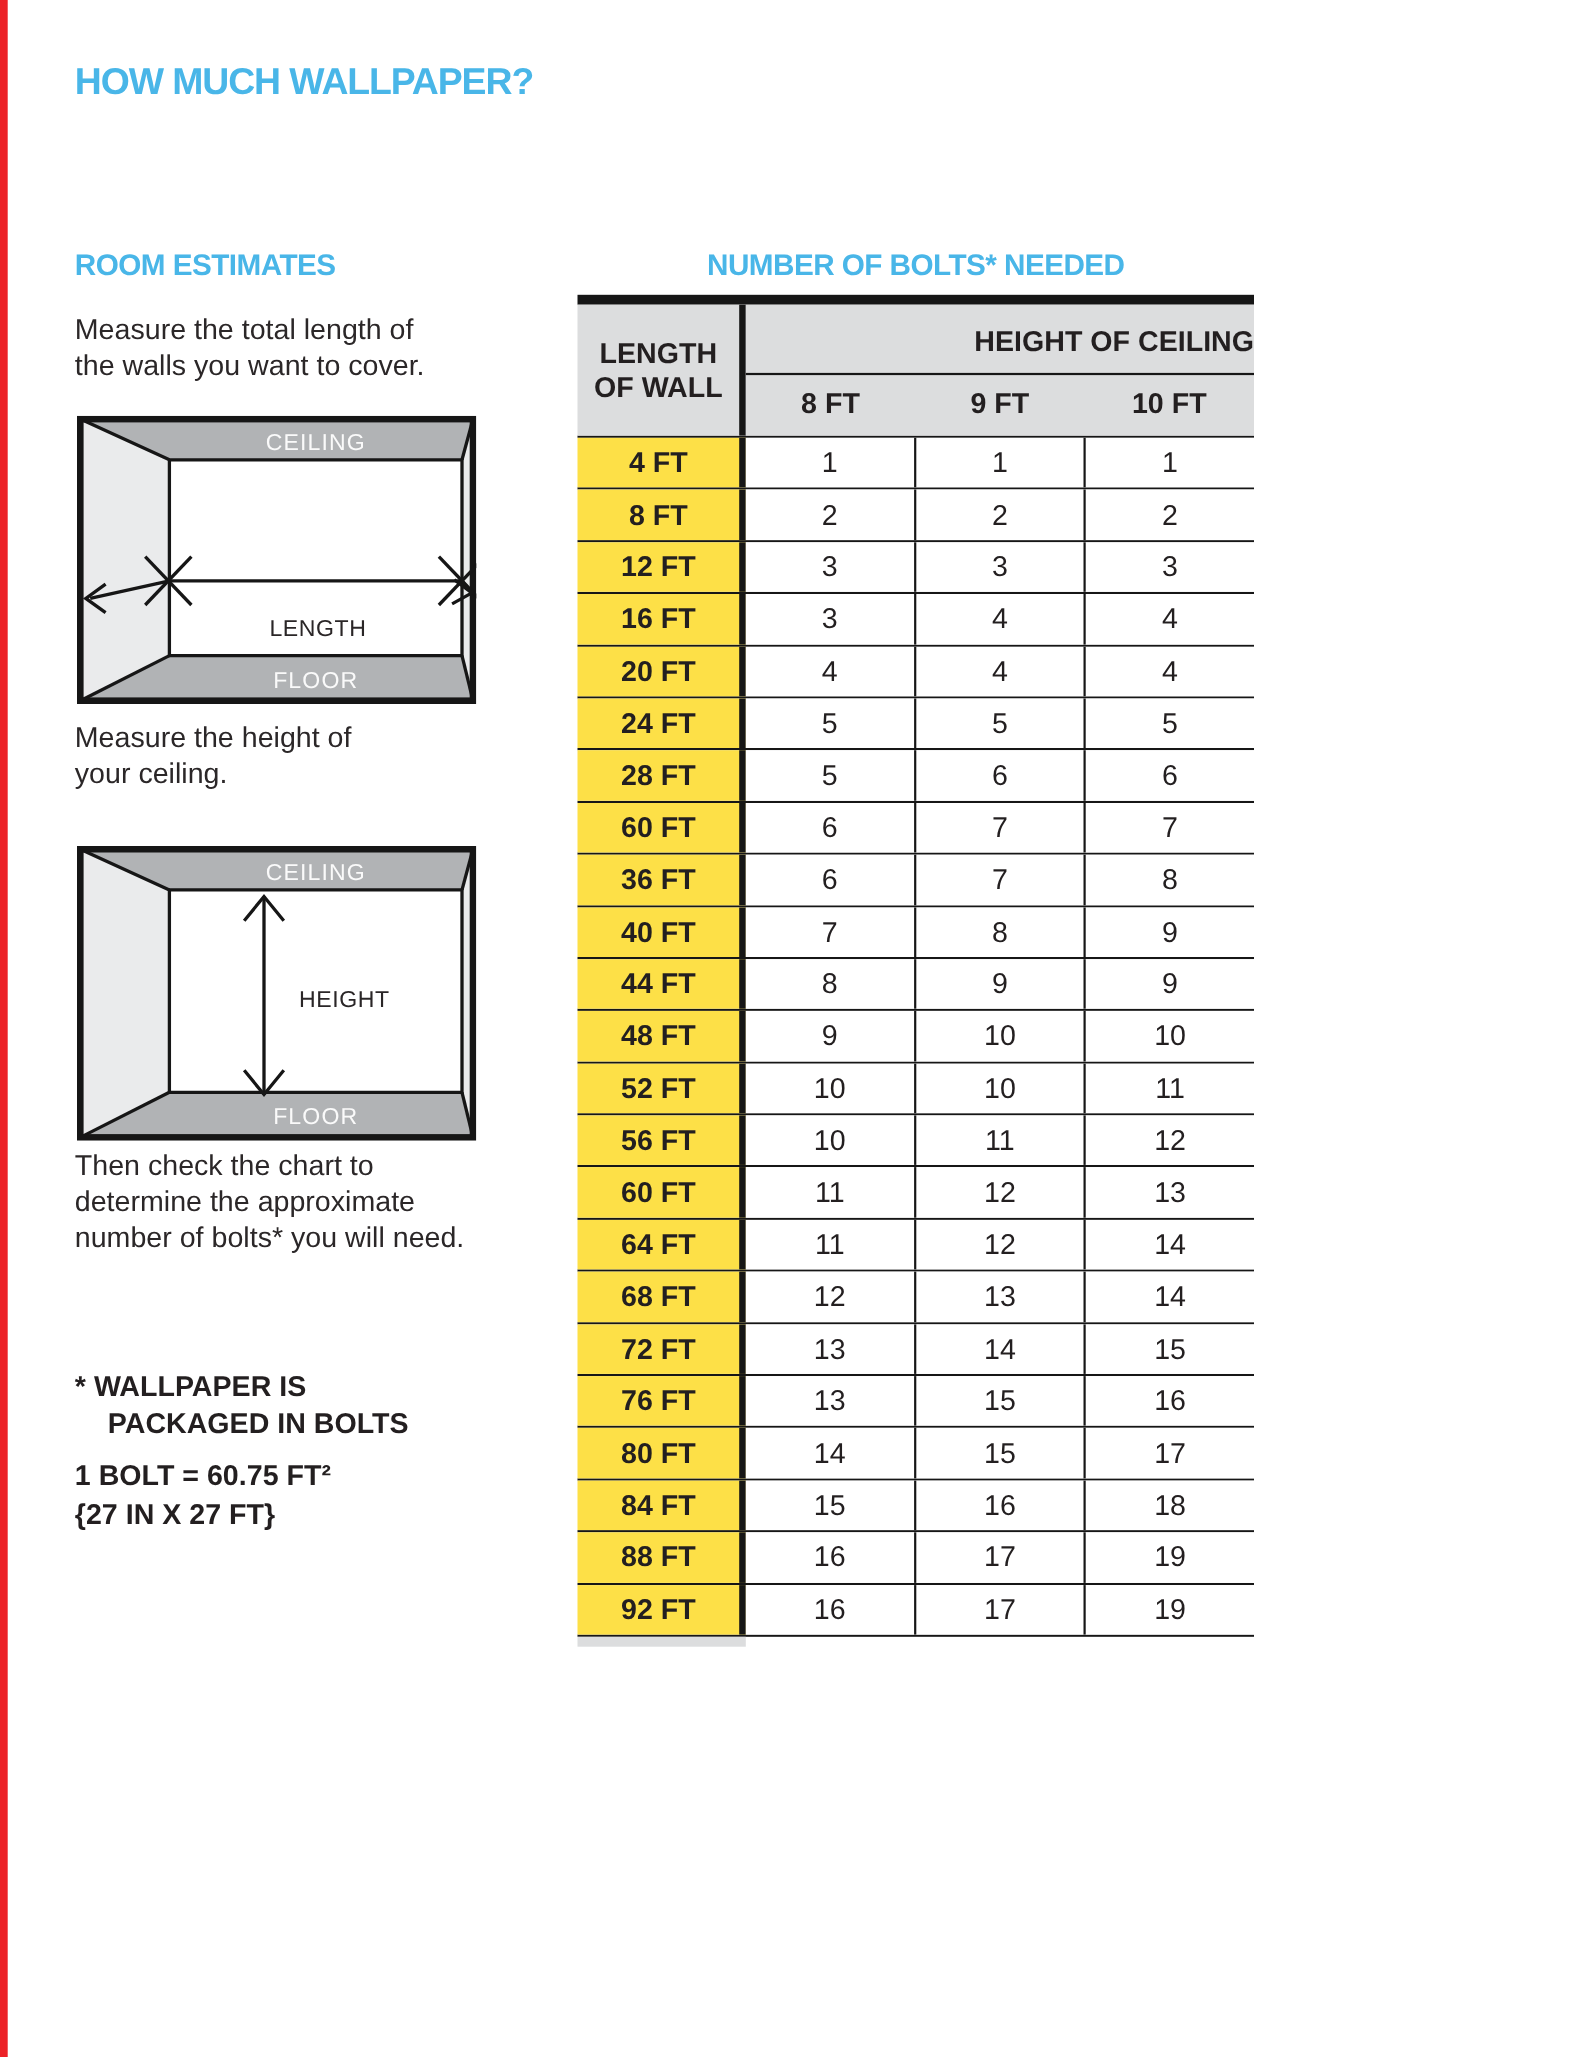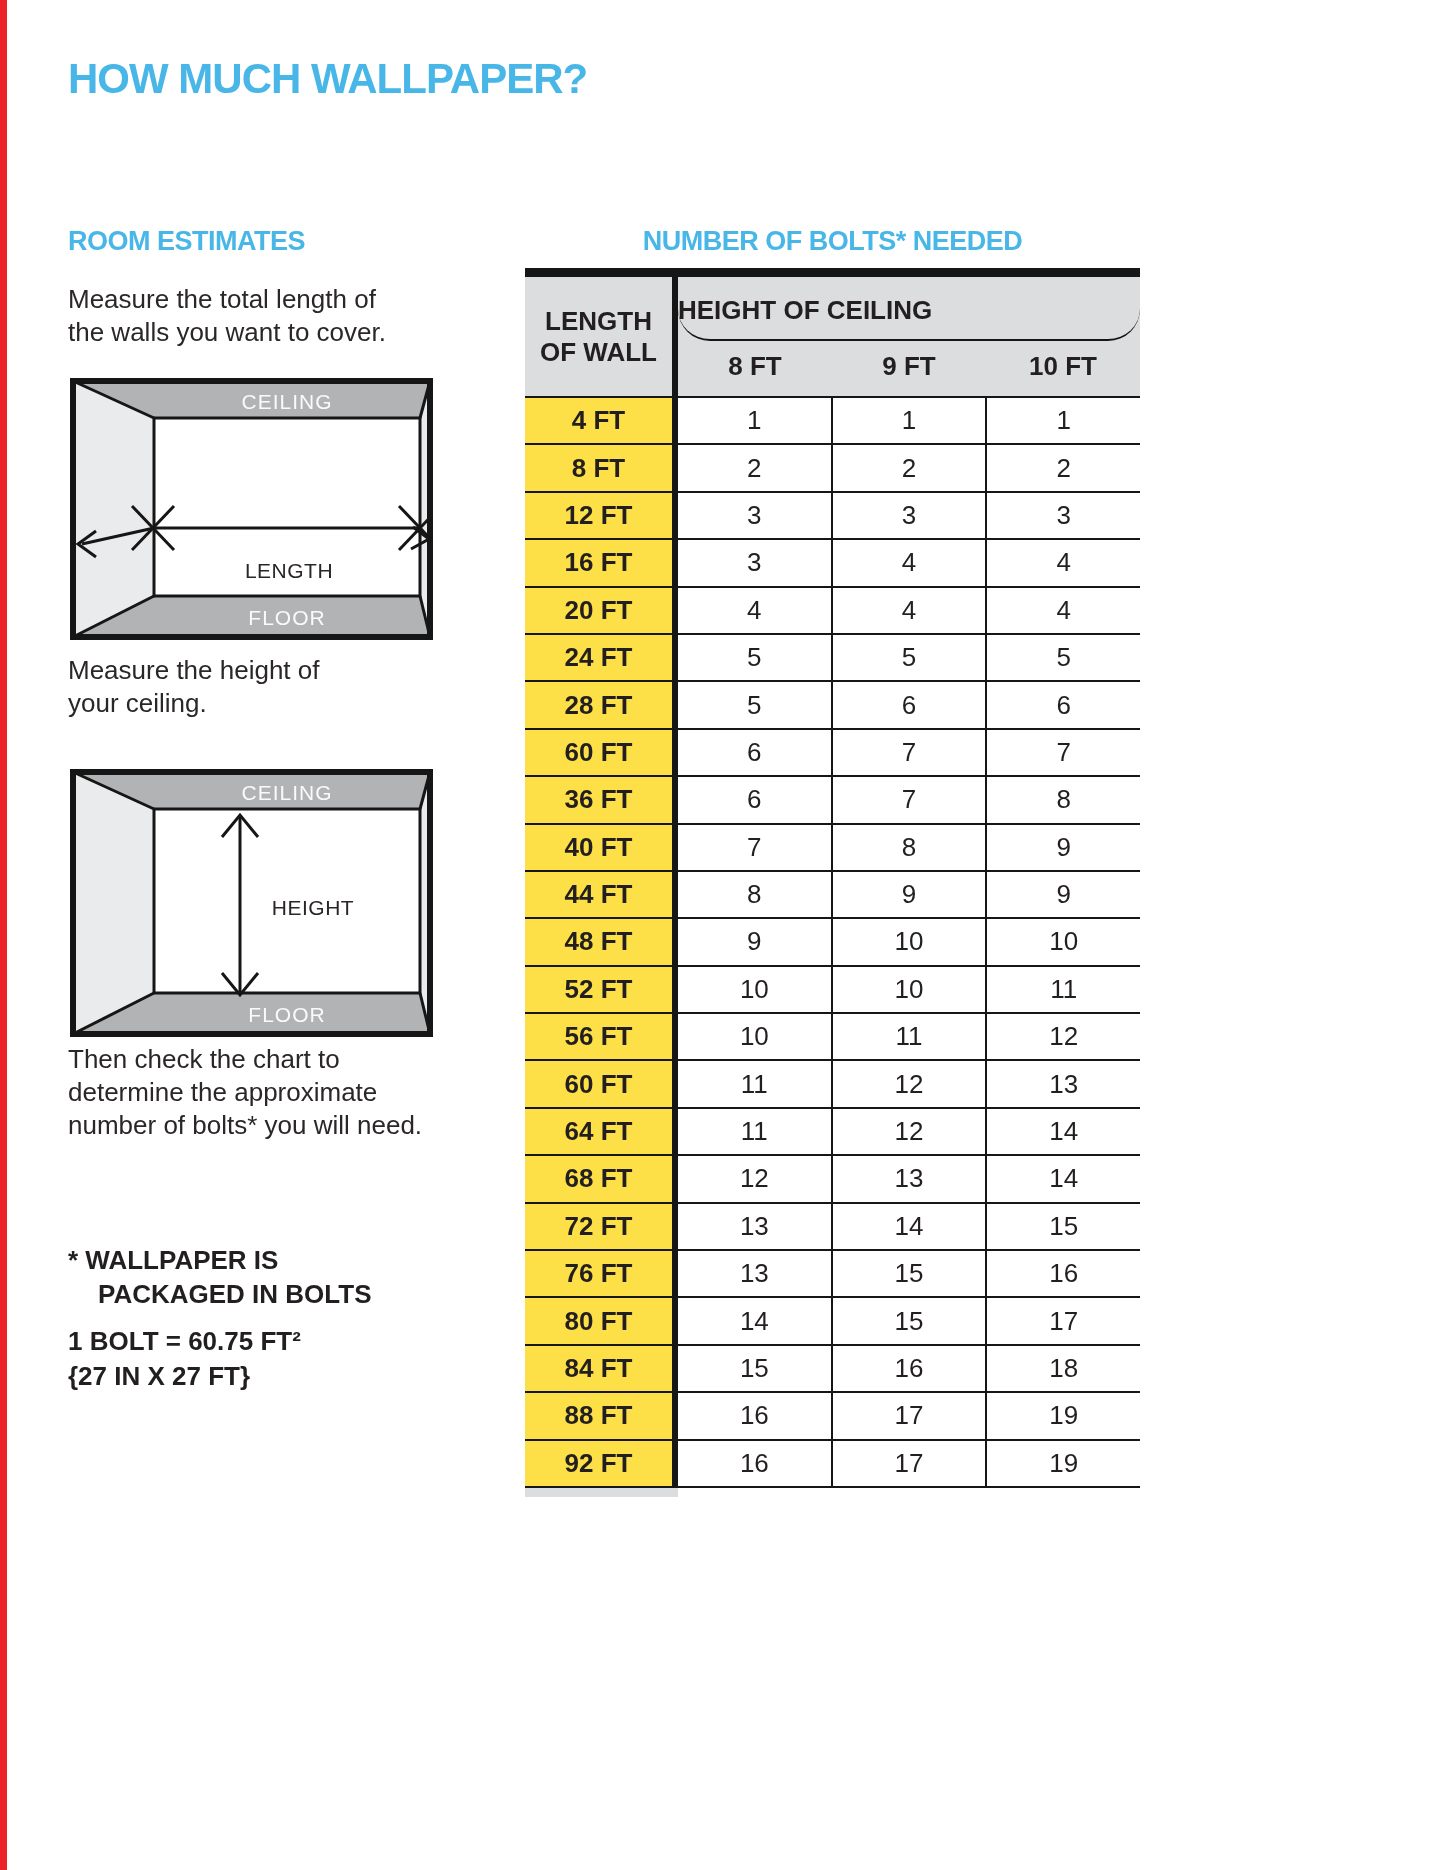--- a/index.html
+++ b/index.html
@@ -2,21 +2,21 @@
 <html><head>
 <meta charset="utf-8">
 <style>
   html,body{margin:0;padding:0;background:#ffffff;}
   #page{
     position:relative;width:1445px;height:1870px;background:#ffffff;overflow:hidden;
     font-family:"Liberation Sans", sans-serif;color:#231f20;
   }
   #edge-stripe{position:absolute;left:0;top:0;width:7px;height:1870px;background:#ec2227;}
   .title{
-    position:absolute;left:68px;top:55px;font-size:42px;font-weight:bold;
+    position:absolute;left:68px;top:55px;font-size:34px;font-weight:bold;
     color:#49b6e8;letter-spacing:-1px;white-space:nowrap;
   }
   .sec-head{
     position:absolute;top:226px;font-size:27px;font-weight:bold;color:#49b6e8;
     letter-spacing:-0.5px;white-space:nowrap;
   }
   #room-estimates-head{left:68px;}
   #bolts-head{left:525px;width:615px;text-align:center;}
   .para{position:absolute;left:68px;font-size:26px;line-height:33px;color:#2b2728;}
   #para1{top:283px;}
@@ -31,22 +31,22 @@
   
   #bolt-table{position:absolute;left:525px;top:268px;width:615px;}
   .tbl-topbar{height:9px;background:#161616;}
   .tbl-header{display:flex;height:119px;}
   .hdr-left{
     width:147px;background:#dcddde;border-right:6px solid #161616;
     display:flex;flex-direction:column;align-items:center;justify-content:center;
     font-weight:bold;font-size:26px;line-height:31px;text-align:center;
   }
   .hdr-right{flex:1;background:#dcddde;}
-  .hdr-ceiling{height:62px;line-height:66px;text-align:left;font-weight:bold;
-    font-size:26px;border-bottom:2px solid #161616;border-radius:32px;}
+  .hdr-ceiling{height:62px;line-height:66px;text-align:right;font-weight:bold;
+    font-size:26px;border-bottom:2px solid #161616;}
   .hdr-sub{display:flex;height:53px;}
   .hdr-sub div{flex:1;text-align:center;font-weight:bold;font-size:26px;line-height:50px;}
   .row{display:flex;height:47.4px;border-top:2px solid #161616;box-sizing:border-box;}
   .cell-label{
     width:147px;background:#fde047;border-right:6px solid #161616;
     text-align:center;font-weight:bold;font-size:26px;
     display:flex;align-items:center;justify-content:center;
   }
   .cell{flex:1;background:#ffffff;text-align:center;font-size:26px;
     display:flex;align-items:center;justify-content:center;}

